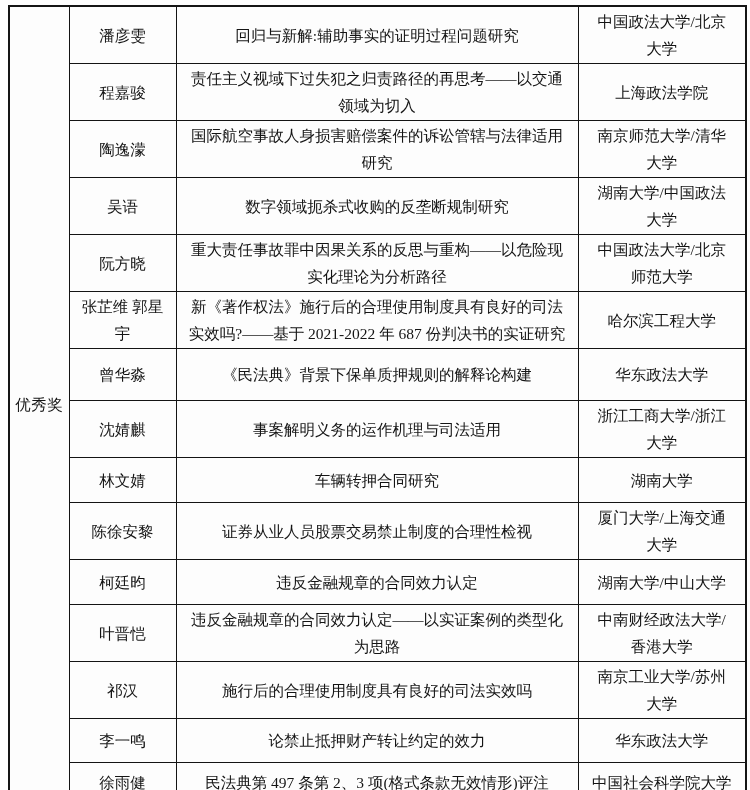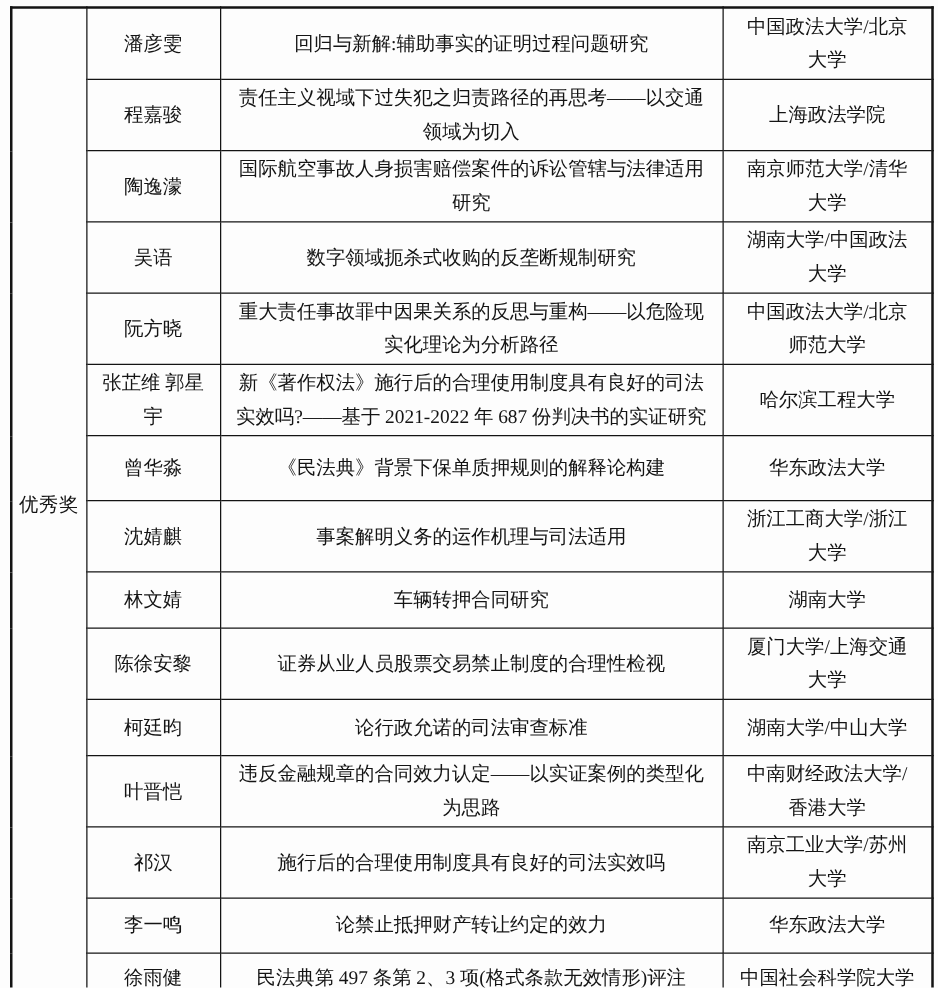--- a/index.html
+++ b/index.html
@@ -113,21 +113,21 @@
           <td class="title-cell">车辆转押合同研究</td>
           <td class="university-cell">湖南大学</td>
         </tr>
         <tr style="height: 52px;">
           <td class="name-cell">陈徐安黎</td>
           <td class="title-cell">证券从业人员股票交易禁止制度的合理性检视</td>
           <td class="university-cell">厦门大学/上海交通大学</td>
         </tr>
         <tr style="height: 45px;">
           <td class="name-cell">柯廷昀</td>
-          <td class="title-cell">论行政允诺的司法审查标准</td>
+          <td class="title-cell">违反金融规章的合同效力认定</td>
           <td class="university-cell">湖南大学/中山大学</td>
         </tr>
         <tr style="height: 55px;">
           <td class="name-cell">叶晋恺</td>
           <td class="title-cell">违反金融规章的合同效力认定——以实证案例的类型化为思路</td>
           <td class="university-cell">中南财经政法大学/香港大学</td>
         </tr>
         <tr style="height: 54px;">
           <td class="name-cell">祁汉</td>
           <td class="title-cell">施行后的合理使用制度具有良好的司法实效吗</td>

